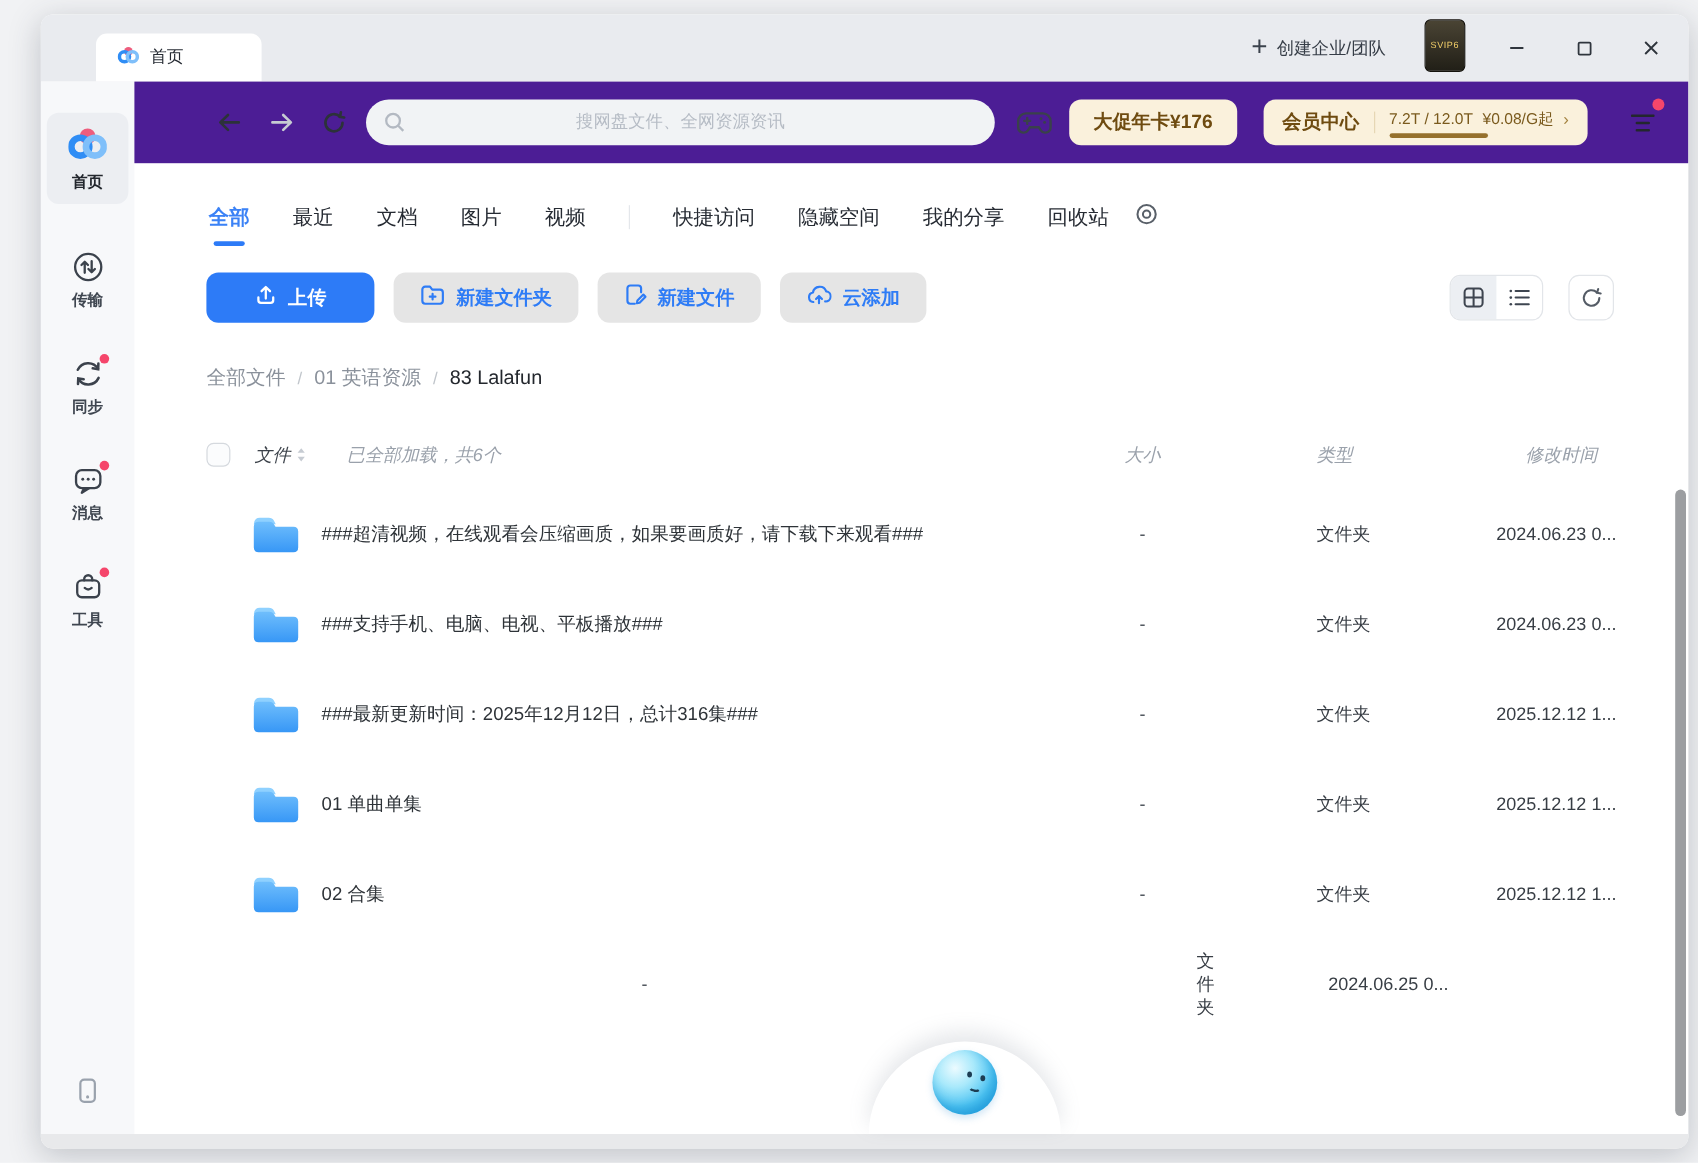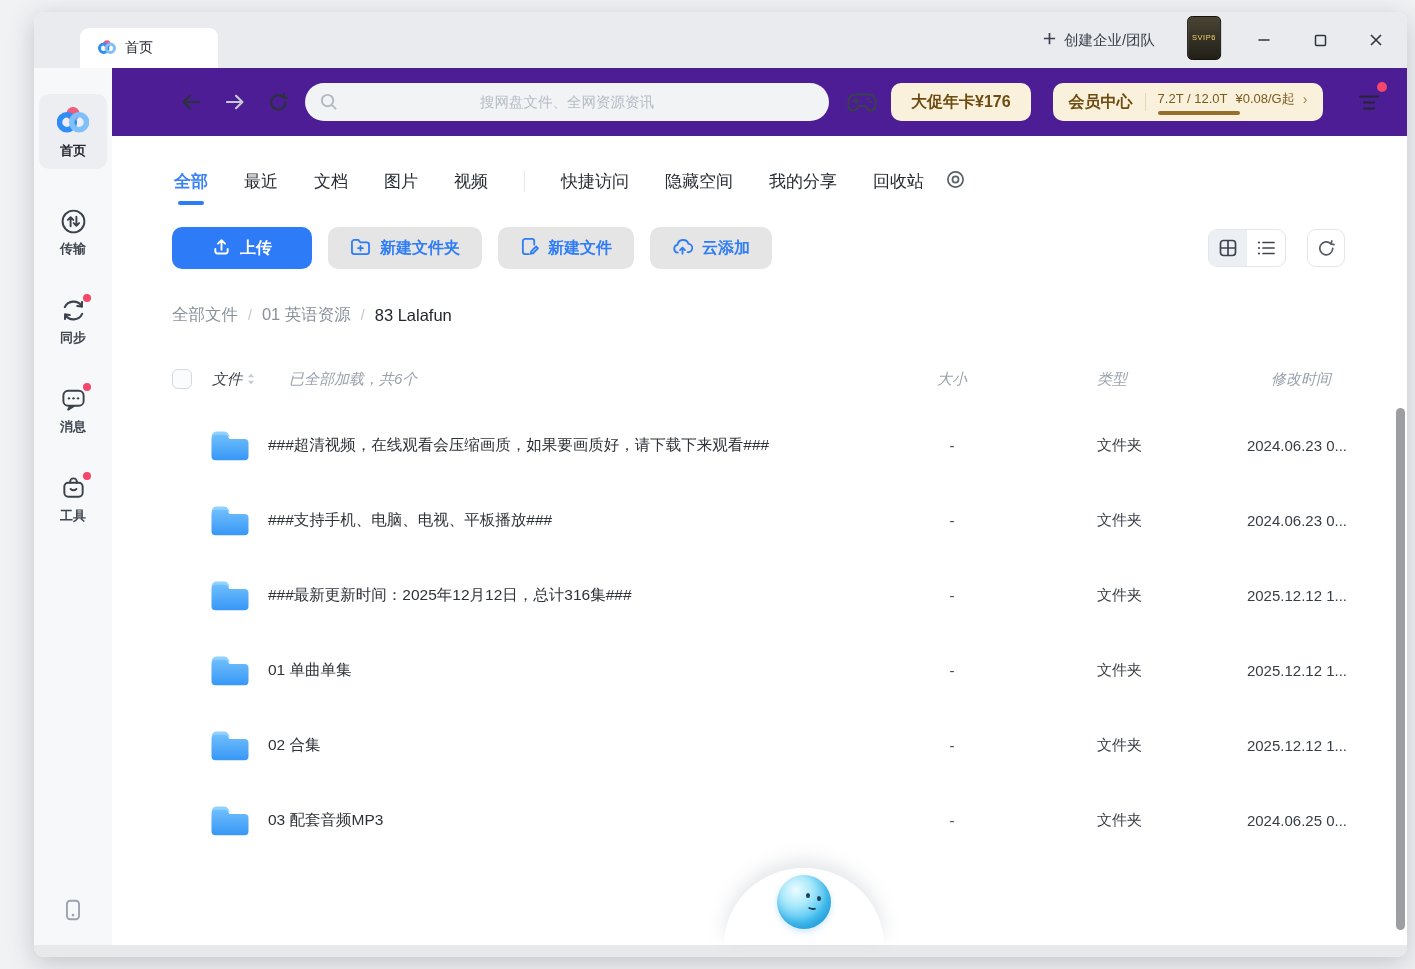--- a/index.html
+++ b/index.html
@@ -487,27 +487,20 @@
             <path d="M1.5 9.8 Q1.5 5.8 5.5 5.8 L14.5 5.8 Q17 5.8 18 7.4 L19.6 9.9 L34.5 9.9 Q38.5 9.9 38.5 13.9 L38.5 27.2 Q38.5 31.2 34.5 31.2 L5.5 31.2 Q1.5 31.2 1.5 27.2 Z" fill="url(#foldGrad)"></path>
           </svg>
           <span class="nm">02 合集</span>
         </div>
         <div class="fr-size">-</div>
         <div class="fr-type">文件夹</div>
         <div class="fr-mod">2025.12.12 1...</div>
       </div>
 
       <div class="file-row">
-        <div class="fr-name">
-          <svg class="folder-ic" width="40" height="33" viewBox="0 0 40 33">
-            <path d="M1.5 9 Q1.5 2.5 6.5 2.5 L14 2.5 Q17 2.5 18.2 4.8 L19.8 7.8 L1.5 7.8 Z" fill="#8fd1ff"></path>
-            <path d="M1.5 9.8 Q1.5 5.8 5.5 5.8 L14.5 5.8 Q17 5.8 18 7.4 L19.6 9.9 L34.5 9.9 Q38.5 9.9 38.5 13.9 L38.5 27.2 Q38.5 31.2 34.5 31.2 L5.5 31.2 Q1.5 31.2 1.5 27.2 Z" fill="url(#foldGrad)"></path>
-          </svg>
-          <span class="nm">03 配套音频MP3</span>
-        </div>
         <div class="fr-size">-</div>
         <div class="fr-type">文件夹</div>
         <div class="fr-mod">2024.06.25 0...</div>
       </div>
     </div>
 
   <div class="scrollbar"></div>
 
   <div class="mascot-blob">
     <div class="bubble">

